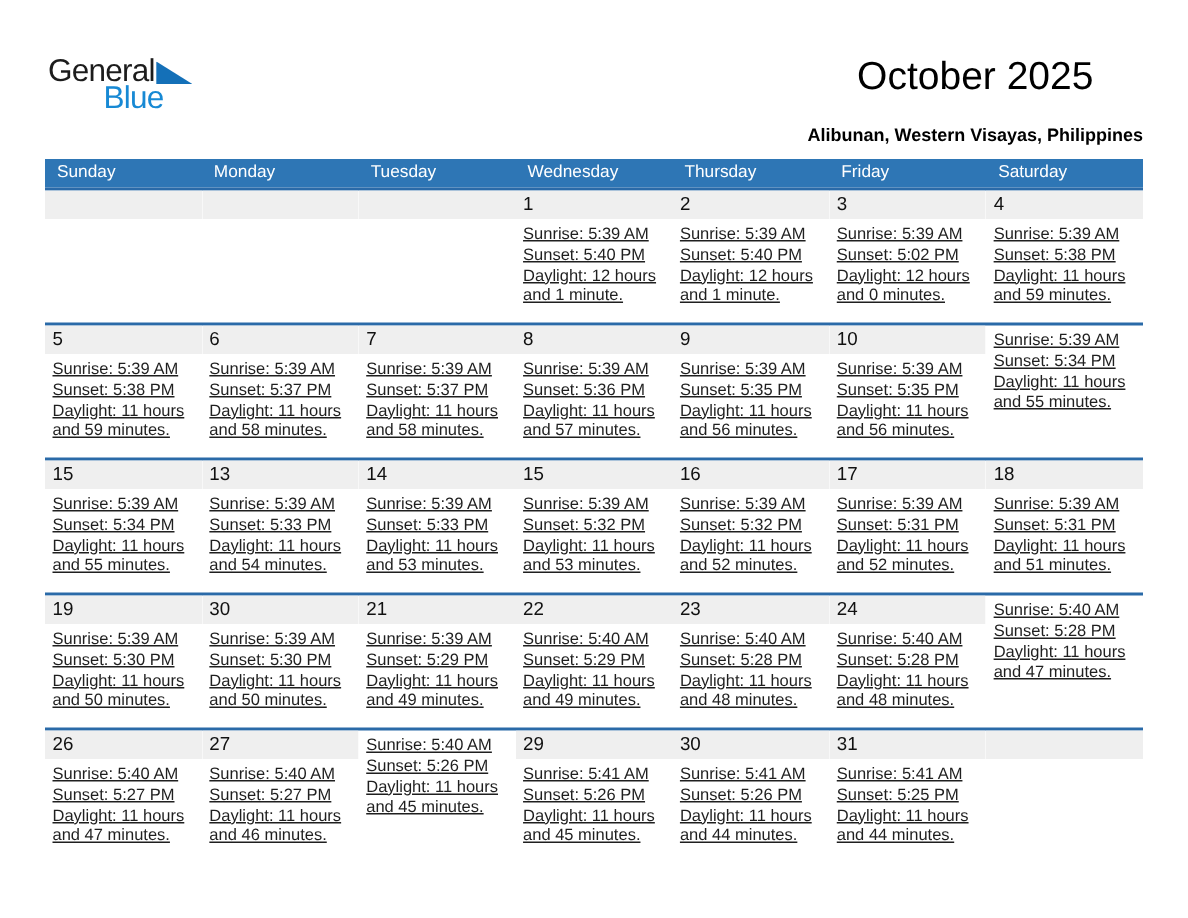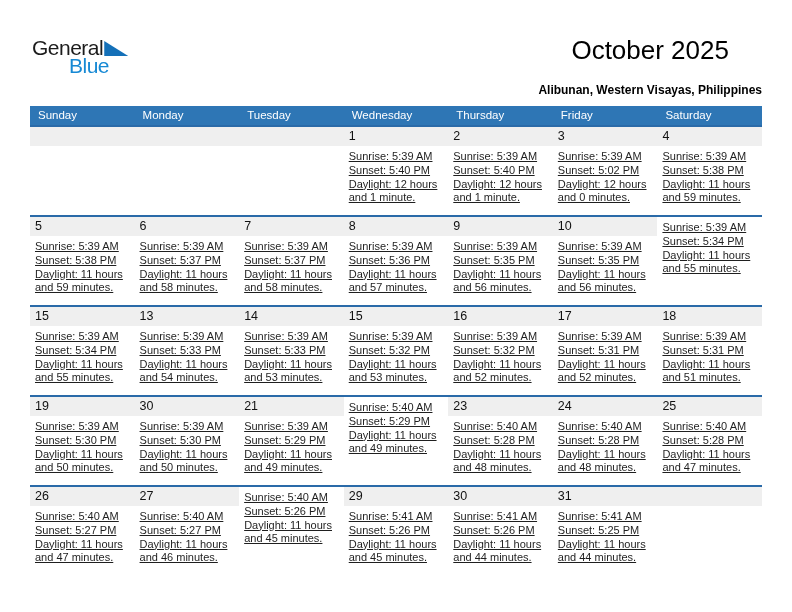--- a/index.html
+++ b/index.html
@@ -288,20 +288,21 @@
           <div class="day-cell">
             <div class="date-band">21</div>
             <div class="details">
               <div>Sunrise: 5:39 AM</div>
               <div>Sunset: 5:29 PM</div>
               <div>Daylight: 11 hours</div>
               <div>and 49 minutes.</div>
             </div>
           </div>
           <div class="day-cell">
+            <div class="date-band">22</div>
             <div class="details">
               <div>Sunrise: 5:40 AM</div>
               <div>Sunset: 5:29 PM</div>
               <div>Daylight: 11 hours</div>
               <div>and 49 minutes.</div>
             </div>
           </div>
           <div class="day-cell">
             <div class="date-band">23</div>
             <div class="details">
@@ -314,21 +315,20 @@
           <div class="day-cell">
             <div class="date-band">24</div>
             <div class="details">
               <div>Sunrise: 5:40 AM</div>
               <div>Sunset: 5:28 PM</div>
               <div>Daylight: 11 hours</div>
               <div>and 48 minutes.</div>
             </div>
           </div>
           <div class="day-cell">
-            <div class="date-band">25</div>
             <div class="details">
               <div>Sunrise: 5:40 AM</div>
               <div>Sunset: 5:28 PM</div>
               <div>Daylight: 11 hours</div>
               <div>and 47 minutes.</div>
             </div>
           </div>
         </div>
         <div class="week-row">
           <div class="day-cell">

